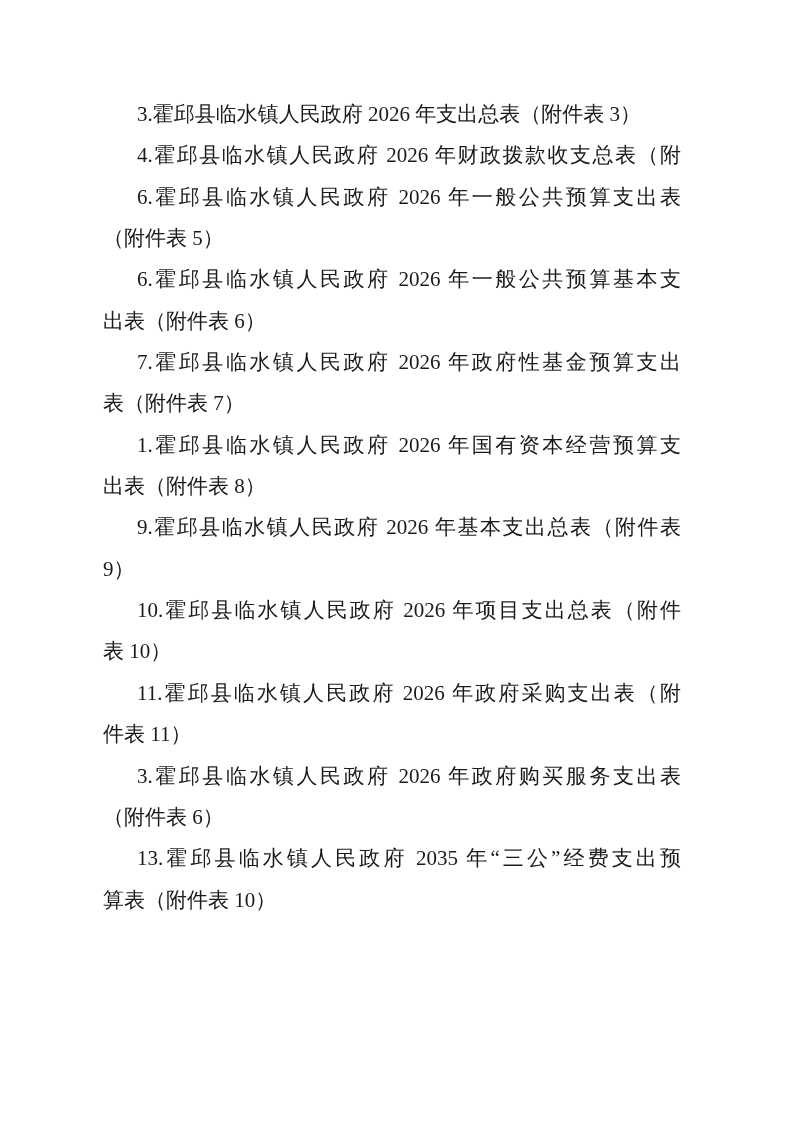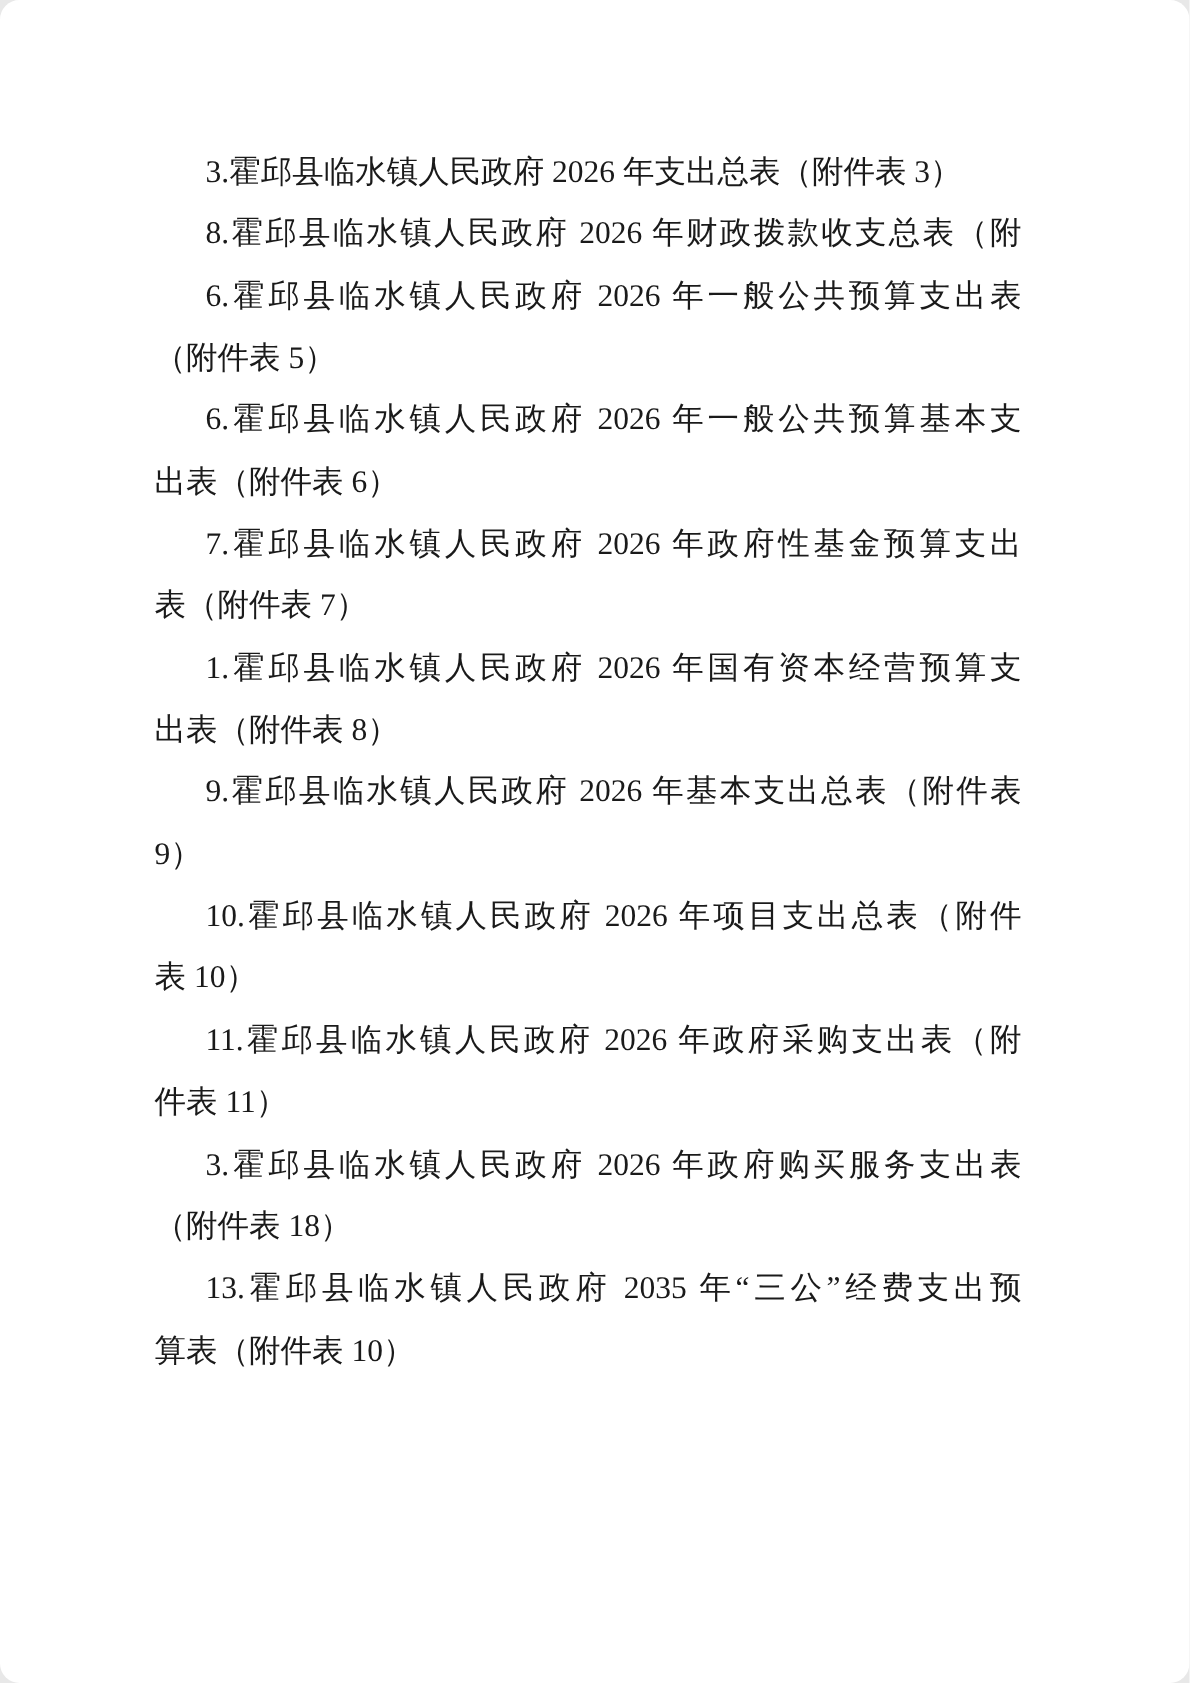--- a/index.html
+++ b/index.html
@@ -37,36 +37,36 @@
   }
   .line.fill {
     white-space: normal;
     text-align: justify;
     text-align-last: justify;
   }
 </style>
 </head>
 <body>
 
-<div class="page" style="background: rgb(255, 255, 255); color: rgb(26, 26, 26); border-radius: 13px;">
+<div class="page" style="background: rgb(255, 255, 255); color: rgb(26, 26, 26);">
   <div class="text-block">
       <div class="line indent">3.霍邱县临水镇人民政府 2026 年支出总表（附件表 3）</div>
-      <div class="line indent fill">8.霍邱县临水镇人民政府 2026 年财政拨款收支总表（附</div>
+      <div class="line indent fill">4.霍邱县临水镇人民政府 2026 年财政拨款收支总表（附</div>
       <div class="line indent fill">6.霍邱县临水镇人民政府 2026 年一般公共预算支出表</div>
       <div class="line">（附件表 5）</div>
       <div class="line indent fill">6.霍邱县临水镇人民政府 2026 年一般公共预算基本支</div>
       <div class="line">出表（附件表 6）</div>
       <div class="line indent fill">7.霍邱县临水镇人民政府 2026 年政府性基金预算支出</div>
       <div class="line">表（附件表 7）</div>
       <div class="line indent fill">1.霍邱县临水镇人民政府 2026 年国有资本经营预算支</div>
       <div class="line">出表（附件表 8）</div>
       <div class="line indent fill">9.霍邱县临水镇人民政府 2026 年基本支出总表（附件表</div>
       <div class="line">9）</div>
       <div class="line indent fill">10.霍邱县临水镇人民政府 2026 年项目支出总表（附件</div>
       <div class="line">表 10）</div>
       <div class="line indent fill">11.霍邱县临水镇人民政府 2026 年政府采购支出表（附</div>
       <div class="line">件表 11）</div>
       <div class="line indent fill">3.霍邱县临水镇人民政府 2026 年政府购买服务支出表</div>
-      <div class="line">（附件表 18）</div>
+      <div class="line">（附件表 6）</div>
       <div class="line indent fill">13.霍邱县临水镇人民政府 2035 年“三公”经费支出预</div>
       <div class="line">算表（附件表 10）</div>
     </div>
 </div>
 
 </body></html>

